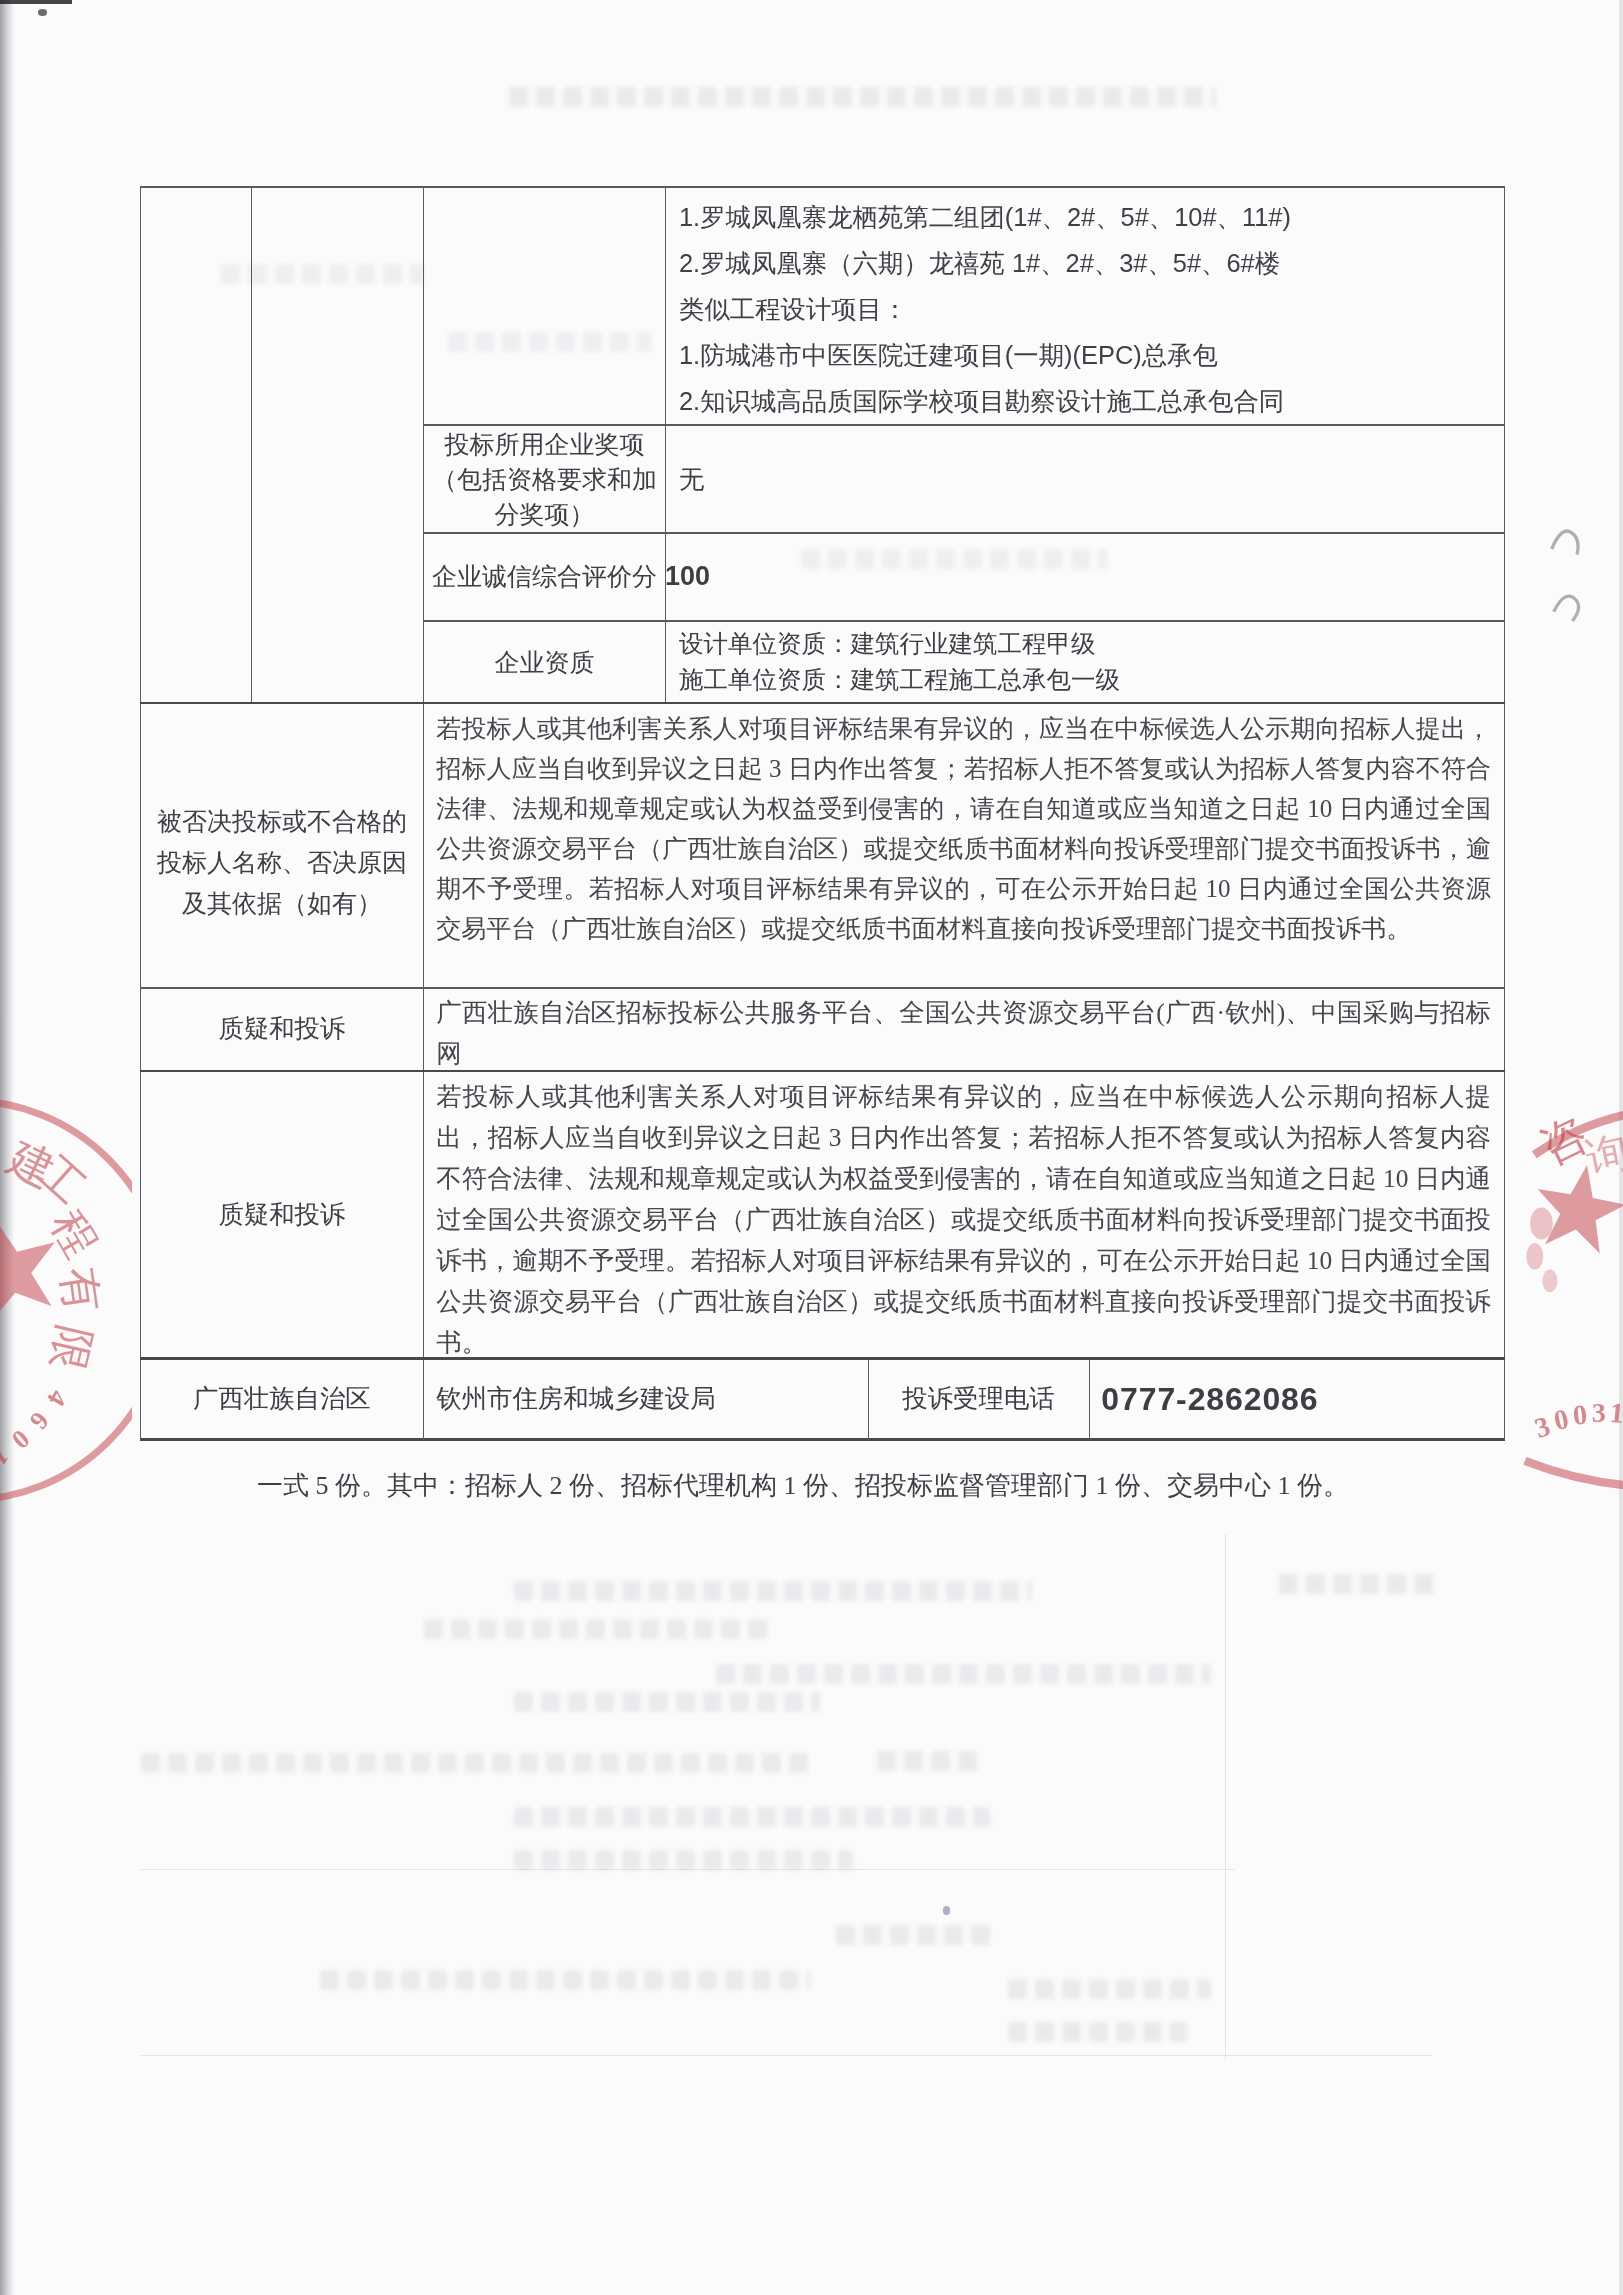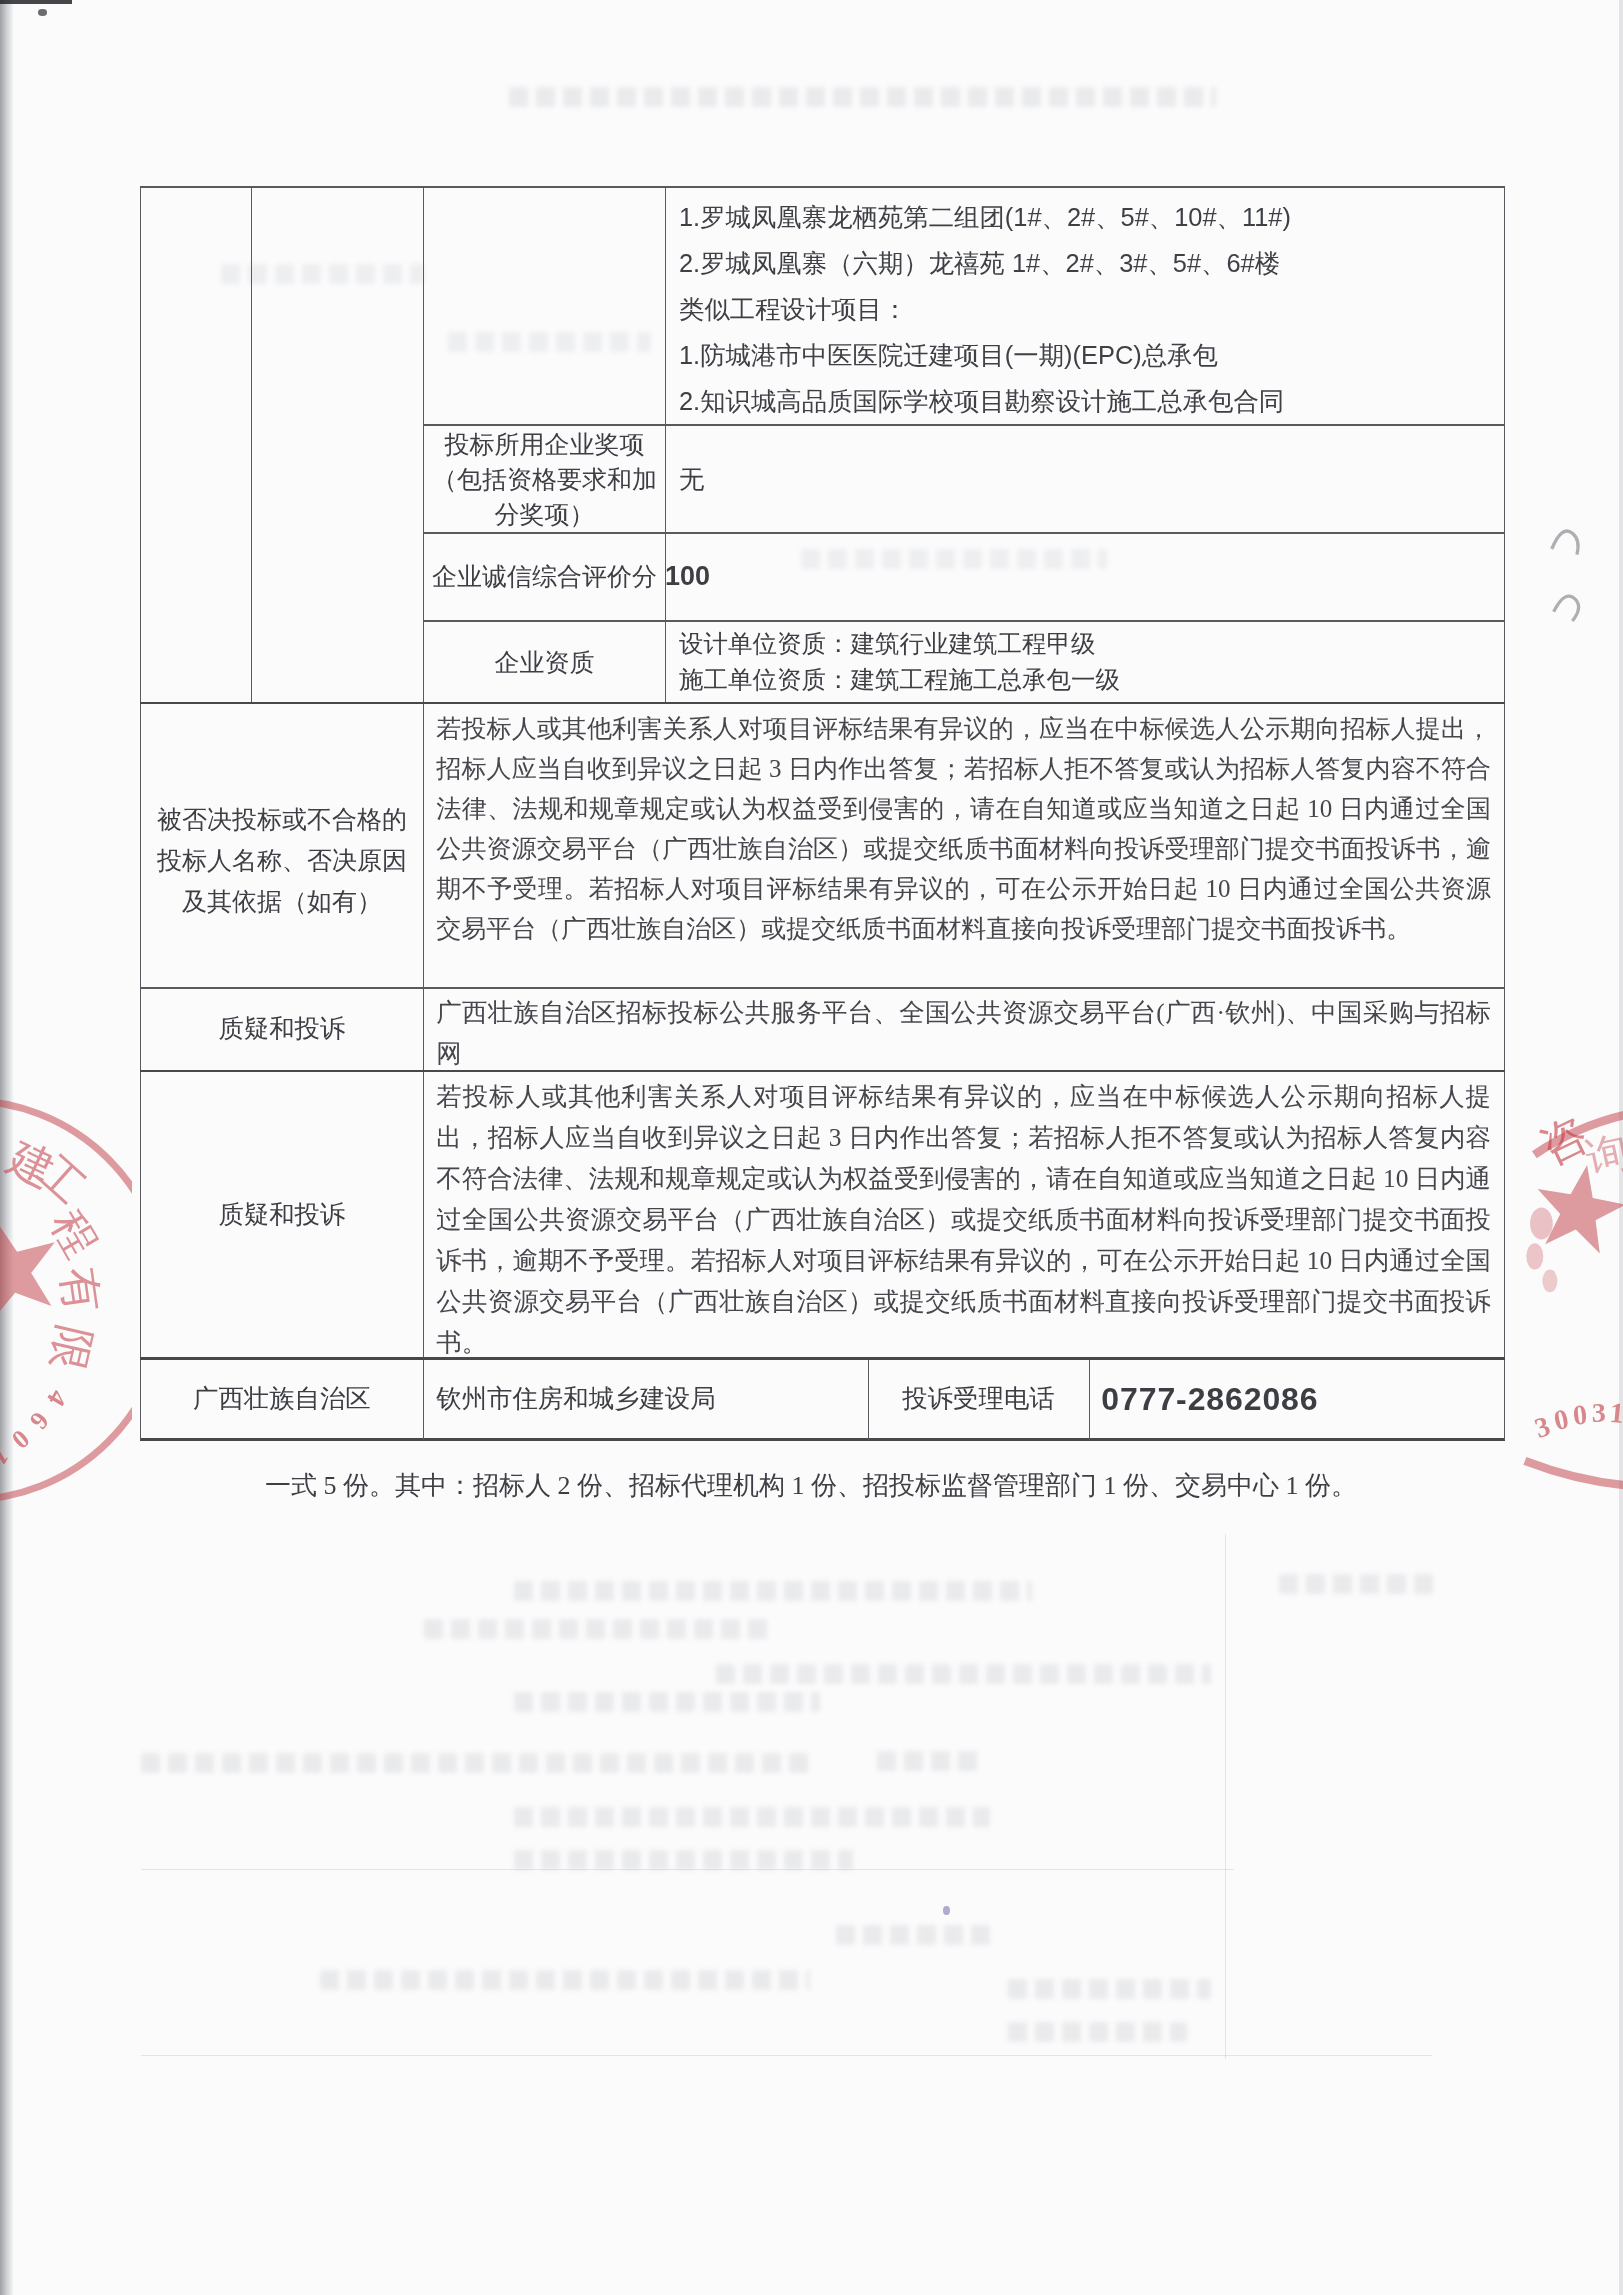--- a/index.html
+++ b/index.html
@@ -37,38 +37,38 @@
   .award-v{left:526px;top:240px;width:834px;height:107px;padding-left:13px;
            font-family:"Liberation Sans","DejaVu Sans",sans-serif;font-weight:500;font-size:25.4px;}
   .credit-l{left:284px;top:348px;width:241px;height:85px;line-height:37px;}
   .credit-v{left:512px;top:348px;width:834px;height:85px;padding-left:13px;
             font-family:"Liberation Sans","DejaVu Sans",sans-serif;font-weight:600;font-size:27px;}
   .qual-l{left:284px;top:436px;width:241px;height:80px;}
   .qual-v{left:526px;top:436px;width:834px;height:80px;padding-left:13px;display:flex;flex-direction:column;justify-content:center;
           font-family:"Liberation Sans","DejaVu Sans",sans-serif;font-weight:500;font-size:24.5px;}
   .qual-v div{line-height:36px;}
 
-  .rej-l{left:1.4px;top:518px;width:281px;height:316px;padding:0 4.7px;font-size:25px;line-height:41px;font-family:Liberation Mono, monospace;}
+  .rej-l{left:1.4px;top:518px;width:281px;height:316px;padding:0 4.7px;font-size:25px;line-height:41px;}
   .rej-c{left:284px;top:518px;width:1081px;height:283px;padding:4.7px 14px 0 12.3px;
          font-size:25px;line-height:40px;text-align:justify;color:#46474c;}
   .media-l{left:1.4px;top:803px;width:281px;height:80px;font-size:25.4px;}
   .media-c{left:284px;top:803px;width:1081px;height:80px;padding:2.8px 14px 0 12.3px;
            font-size:25.4px;line-height:41px;text-align:justify;color:#46474c;}
   .obj-l{left:1.4px;top:886px;width:281px;height:285px;font-size:25.4px;}
   .obj-c{left:284px;top:886px;width:1081px;height:285px;padding:3.8px 14px 0 12.3px;
          font-size:25.4px;line-height:41px;text-align:justify;color:#46474c;}
   .dept-l{left:1.4px;top:1174px;width:281px;height:78px;font-size:25.4px;}
   .dept-v{left:284px;top:1174px;width:444px;height:78px;padding-left:12.3px;
           font-family:"Liberation Sans","DejaVu Sans",sans-serif;font-weight:500;font-size:25.4px;}
   .phone-l{left:728px;top:1174px;width:221px;height:78px;font-size:25.4px;}
   .phone-v{left:949px;top:1174px;width:415px;height:78px;padding-left:12.3px;letter-spacing:0.9px;
            font-family:"Liberation Sans","DejaVu Sans",sans-serif;font-weight:600;font-size:32px;}
 
   .footer{position:absolute;left:257px;top:1463px;width:1155px;font-size:26px;line-height:46px;
-          text-align:justify;color:#3e3f44;margin-left:8px;}
+          text-align:justify;color:#3e3f44;}
 
   .stamp{position:absolute;filter:blur(0.6px);}
   .stamp text{font-family:"Liberation Serif","DejaVu Serif",serif;}
   .stamp .dg{font-family:"Liberation Sans","DejaVu Sans",sans-serif;font-weight:bold;}
 
   .pen{position:absolute;opacity:.65;}
 </style>
 </head>
 <body>
 

